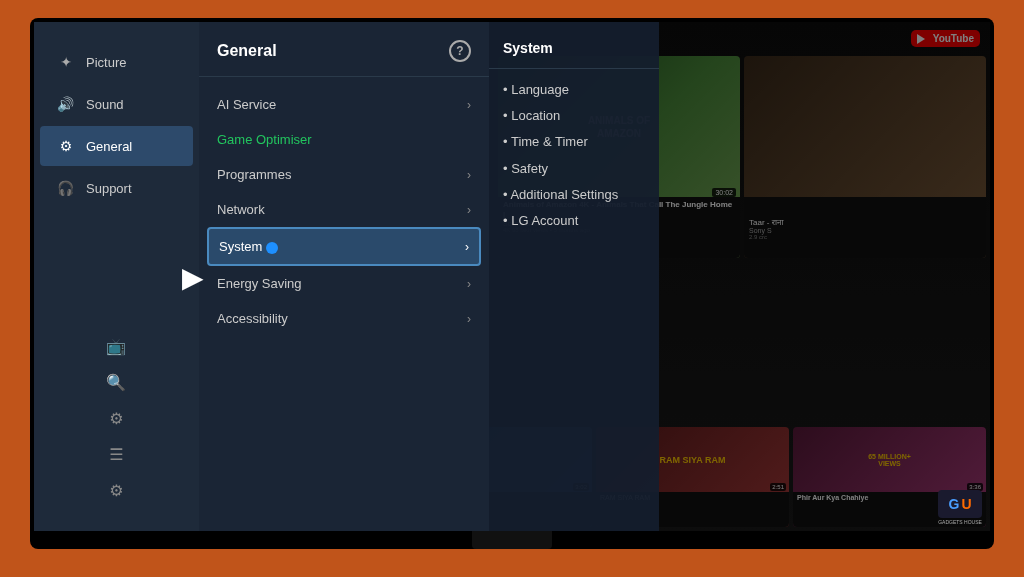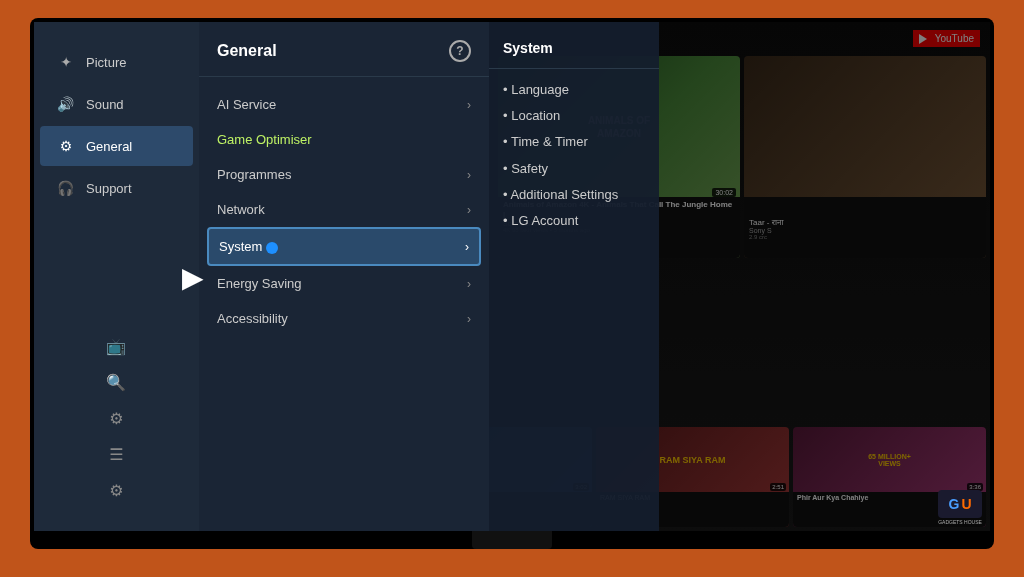--- a/index.html
+++ b/index.html
@@ -60,24 +60,24 @@
       right: 10px;
       display: flex;
       align-items: center;
       gap: 6px;
       z-index: 1;
     }
 
     .youtube-logo {
       background: #ff0000;
       color: white;
-      font-weight: normal;
+      font-weight: bold;
       font-size: 10px;
       padding: 3px 6px;
-      border-radius: 0;
+      border-radius: 5px;
       display: flex;
       align-items: center;
       gap: 8px;
     }
 
     .yt-play {
       width: 0;
       height: 0;
       border-top: 5px solid transparent;
       border-bottom: 5px solid transparent;
@@ -212,21 +212,21 @@
     .panel-item.highlighted {
       background: #2a4a6b;
       border: 2px solid #4a8abf;
       border-radius: 4px;
       margin: 0 8px;
       padding: 10px 10px;
       color: #fff;
     }
 
     .panel-item.dimmed {
-      color: #bef264;
+      color: #22c55e;
     }
 
     .chevron {
       color: #888;
       font-size: 12px;
     }
 
     .panel-item.highlighted .chevron {
       color: #fff;
     }

